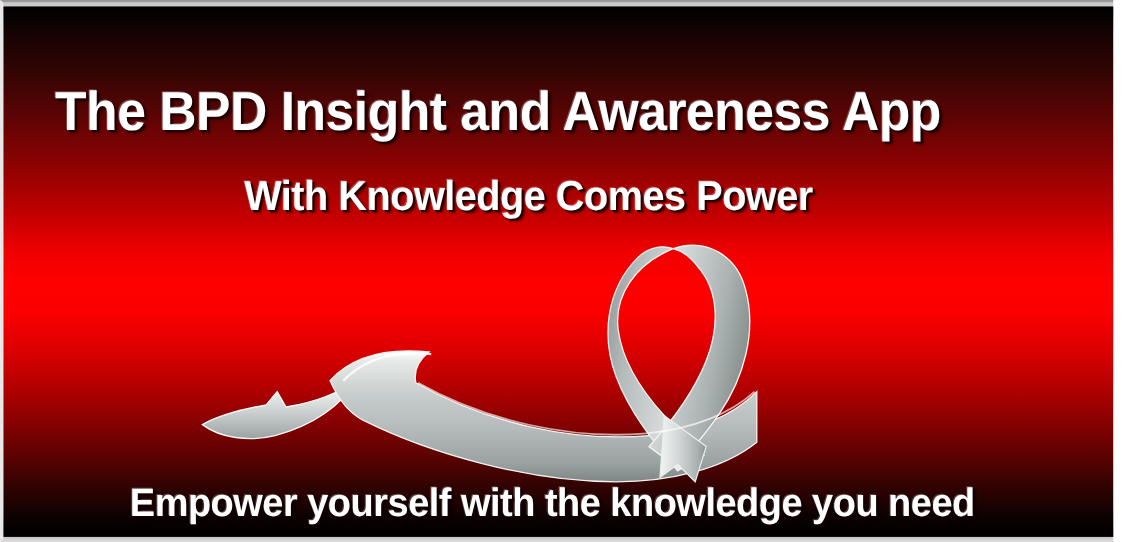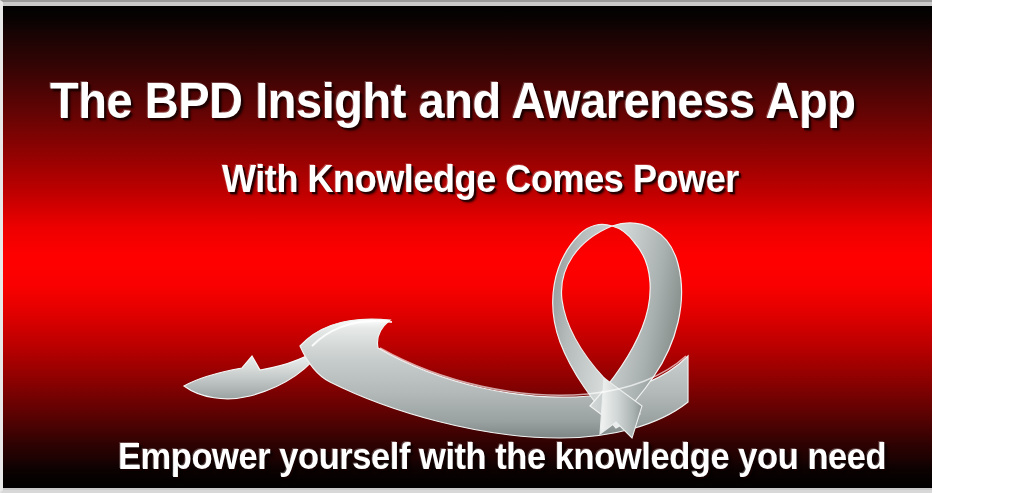--- a/index.html
+++ b/index.html
@@ -3,21 +3,21 @@
 <meta charset="utf-8">
 <title>BPD Insight Banner</title>
 <style>
   html, body {
     margin: 0;
     padding: 0;
     background: #ffffff;
   }
   #banner {
     position: relative;
-    width: 932px;
+    width: 1012px;
     height: 493px;
     overflow: hidden;
     font-family: "Liberation Sans", sans-serif;
     box-sizing: border-box;
     background: #c9c9c9;
   }
   
   .frame-outer {
     position: absolute;
     left: 0; top: 0;

